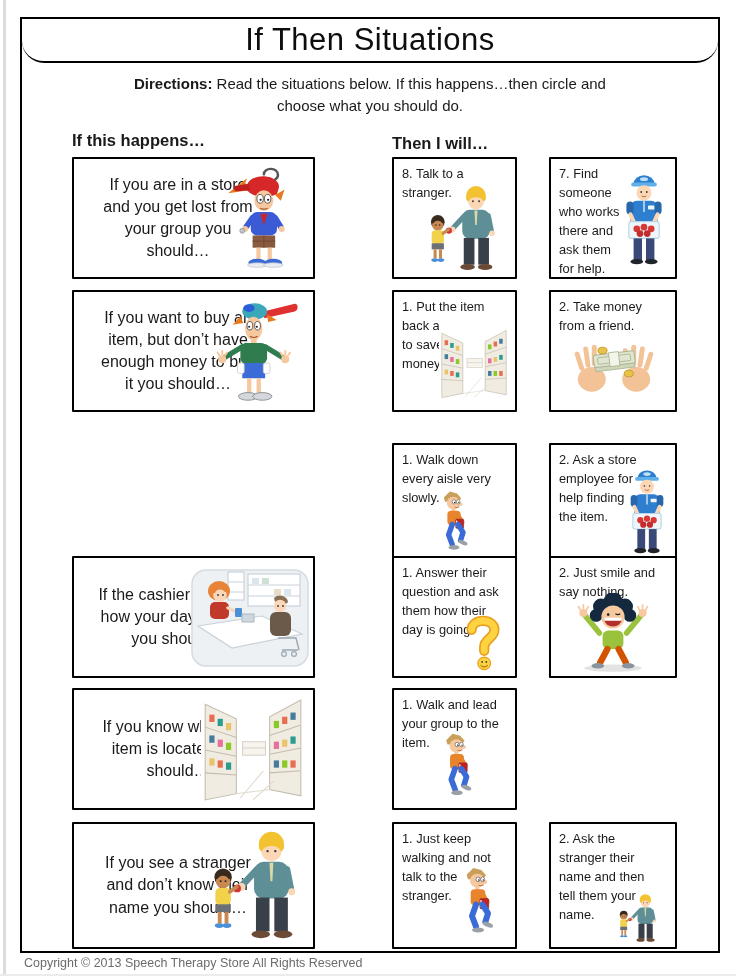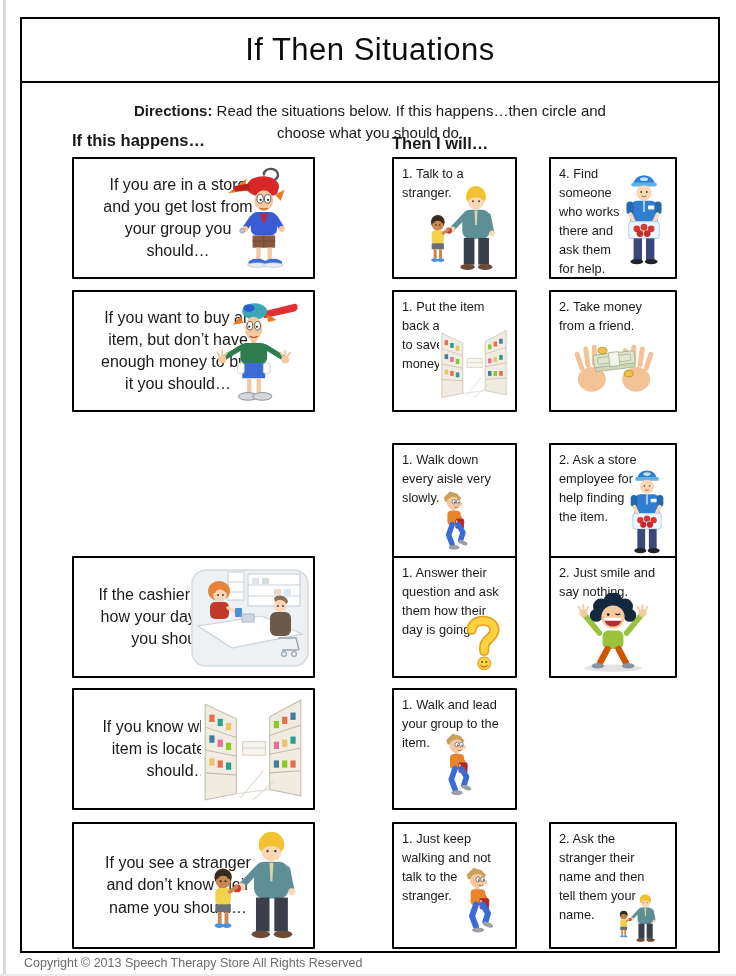--- a/index.html
+++ b/index.html
@@ -2,24 +2,24 @@
 <html><head>
 <meta charset="utf-8">
 <style>
   html,body{margin:0;padding:0;background:#fff;}
   body{font-family:"Liberation Sans", sans-serif; color:#1a1a1a;}
   .screen{position:relative;width:736px;height:976px;background:#fff;overflow:hidden;}
   .edge-line-left{position:absolute;left:3px;top:0;width:3px;height:976px;background:#dcdcdc;}
   .edge-line-bottom{position:absolute;left:0;bottom:0;width:736px;height:2px;background:#ececec;}
 
   .outer{position:absolute;left:20px;top:17px;width:700px;height:936px;border:2px solid #000;background:#fff;box-sizing:border-box;}
-  .title-bar{height:64px;border-bottom:2px solid #000;display:flex;align-items:center;justify-content:center;box-sizing:border-box;}
+  .title-bar{height:44px;border-bottom:2px solid #000;display:flex;align-items:center;justify-content:center;box-sizing:border-box;border-radius:28px;}
   .title-bar h1{margin:0;font-size:31px;font-weight:400;letter-spacing:.5px;color:#0d0d0d;}
 
-  .directions{margin:17px auto 0 auto;max-width:500px;text-align:center;font-size:15px;line-height:1.45;}
+  .directions{margin:10px auto 0 auto;max-width:500px;text-align:center;font-size:15px;line-height:1.45;}
   .directions b{font-weight:700;}
 
   .col-header{position:absolute;font-weight:700;font-size:16.5px;text-align:left;}
   .col-header.left{left:50px;top:112px;width:243px;}
   .col-header.right{left:370px;top:115px;width:300px;}
 
   .box{position:absolute;border:2px solid #000;background:#fff;box-sizing:border-box;border-radius:1px;}
   .sit{left:50px;width:243px;height:122px;display:flex;padding-left:17px;}
   .sit-text{width:162px;margin:auto 0 auto 6px;text-align:center;font-size:16px;line-height:1.38;}
   .op1{left:370px;width:125px;height:122px;}
@@ -354,27 +354,27 @@
     <div class="col-header left">If this happens…</div>
     <div class="col-header right">Then I will…</div>
 
     <div class="box sit r1">
       <div class="sit-text">If you are in a store and you get lost from your group you should…</div>
       <svg class="cell-img" style="right:4px;top:4px;width:94px;height:113px">
           <use href="#sym-confused-kid"></use>
         </svg>
     </div>
     <div class="box op1 r1">
-      <div class="op-text w85">1. Talk to a stranger.</div>
+      <div class="op-text w85">8. Talk to a stranger.</div>
       <svg class="cell-img" style="right:10px;bottom:3px;width:84px;height:92px">
           <use href="#sym-adult-child"></use>
         </svg>
     </div>
     <div class="box op2 r1">
-      <div class="op-text w62">4. Find someone who works there and ask them for help.</div>
+      <div class="op-text w62">7. Find someone who works there and ask them for help.</div>
       <svg class="cell-img" style="right:3px;top:12px;width:56px;height:98px">
           <use href="#sym-worker"></use>
         </svg>
     </div>
 
     <div class="box sit r2">
       <div class="sit-text">If you want to buy an item, but don’t have enough money to buy it you should…</div>
       <svg class="cell-img" style="right:2px;top:3px;width:105px;height:115px">
           <use href="#sym-empty-pockets"></use>
         </svg>

